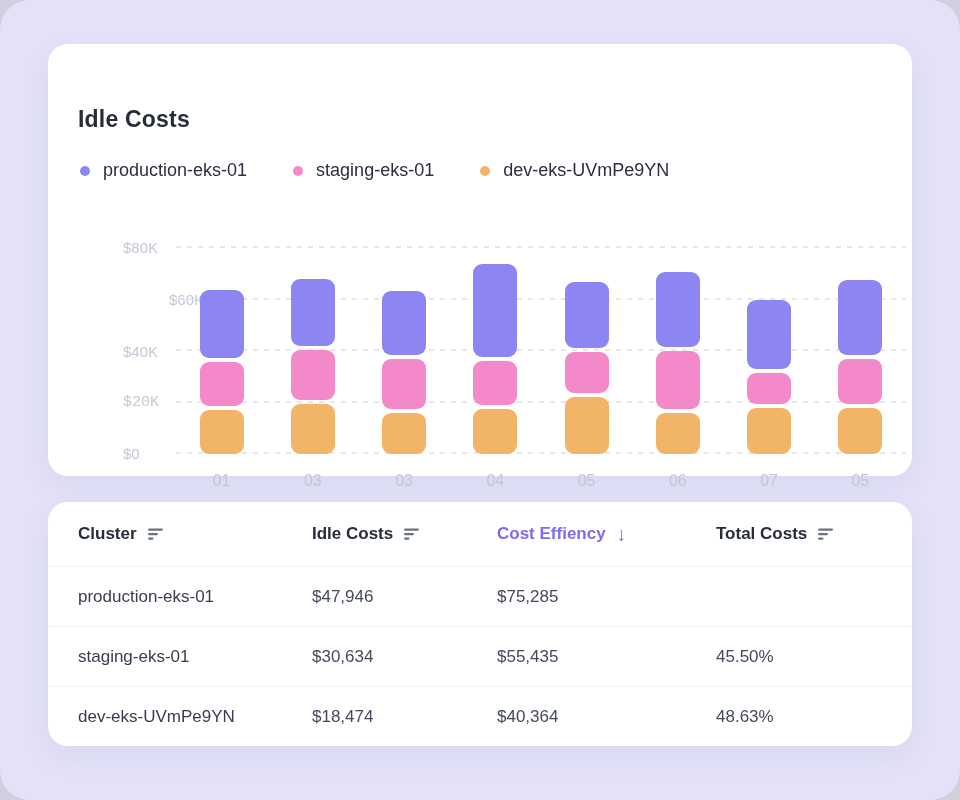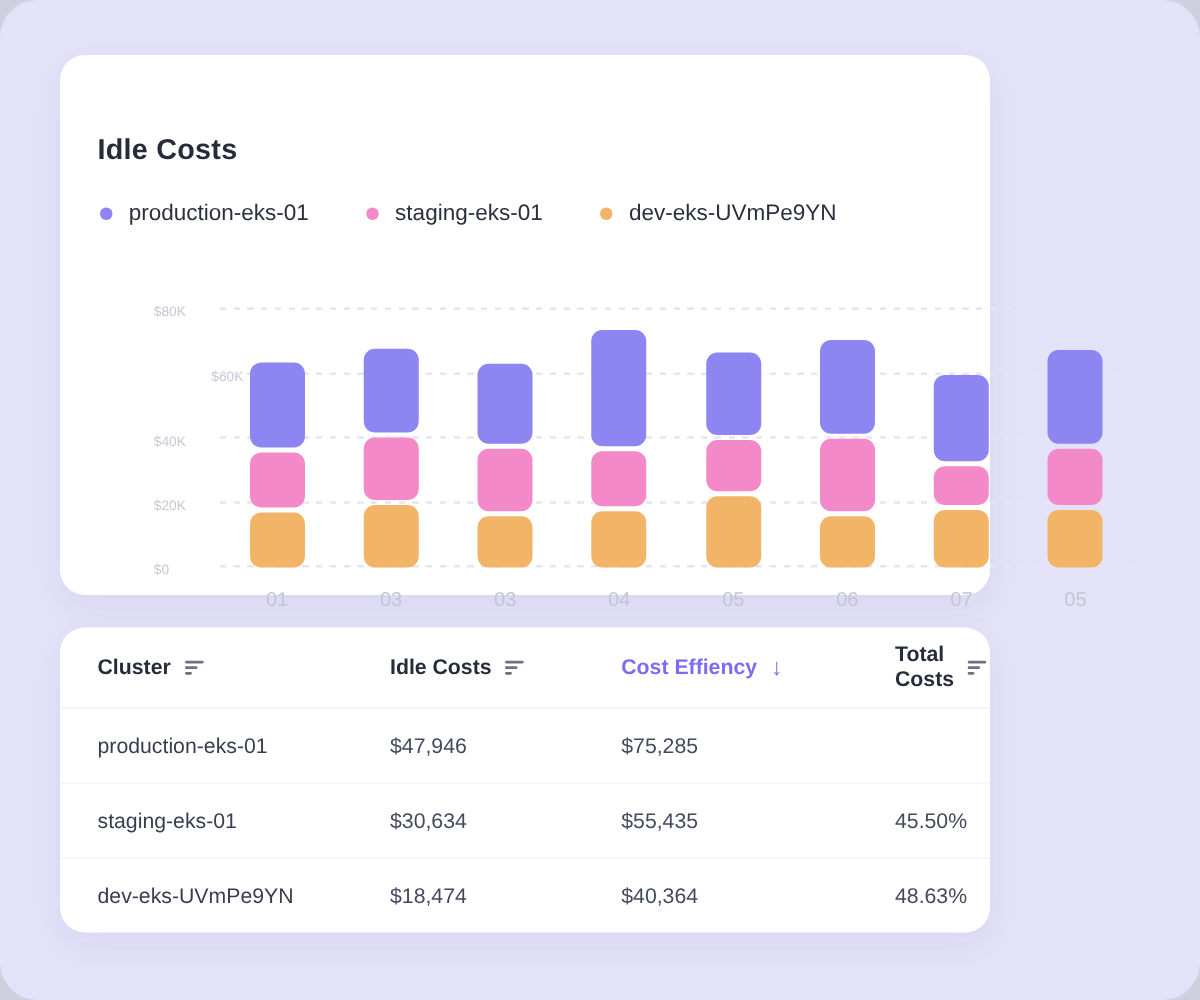--- a/index.html
+++ b/index.html
@@ -9,21 +9,21 @@
     background: #cfcfdd;
     position: relative;
     overflow: hidden;
   }
   .panel {
     position: absolute; inset: 0;
     background: #e3e2f8;
     border-radius: 30px;
   }
   .card {
-    position: absolute; left: 48px; width: 744px;
+    position: absolute; left: 48px; width: 864px;
     background: #ffffff; border-radius: 20px;
     box-shadow: 0 10px 28px rgba(90, 84, 160, 0.07);
   }
   .card-chart { top: 44px; height: 432px; }
   .card-table { top: 502px; height: 244px; }
 
   
   .chart-title {
     position: absolute; left: 30px; top: 62px;
     font-size: 23px; font-weight: 700; color: #272c3b;
@@ -41,21 +41,21 @@
     position: absolute; left: 128px; top: 204px;
     width: 730px; height: 206px;
   }
   .gridline {
     position: absolute; left: 0; right: 0; height: 2px;
     background: repeating-linear-gradient(90deg, #e5e6ee 0 5px, transparent 5px 11px);
   }
   .y-labels { position: absolute; left: 75px; top: 204px; width: 48px; height: 206px; }
   .y-label {
     position: absolute; left: 0;
-    font-size: 11px; color: #c6c8d5; white-space: nowrap;
+    font-size: 15px; color: #c6c8d5; white-space: nowrap;
   }
   .bars {
     position: absolute; left: 0; right: 0; top: 0; bottom: 0;
     display: flex;
   }
   .bar-slot {
     flex: 1 1 0;
     display: flex; flex-direction: column-reverse; align-items: center;
     justify-content: flex-start; row-gap: 4px;
   }
@@ -106,21 +106,21 @@
           <span class="legend-dot" style="background: rgb(244, 137, 201);"></span>
           <span class="legend-label">staging-eks-01</span>
         </div>
         <div class="legend-item">
           <span class="legend-dot" style="background: rgb(242, 181, 104);"></span>
           <span class="legend-label">dev-eks-UVmPe9YN</span>
         </div>
       </div>
     <div class="y-labels" id="yLabels">
         <div class="y-label" style="bottom: -8px;">$0</div>
-        <div class="y-label" style="bottom: 43.5px;">$20K</div>
+        <div class="y-label" style="bottom: 43.5px; font-family: Liberation Mono, monospace;">$20K</div>
         <div class="y-label" style="bottom: 94px;">$40K</div>
         <div class="y-label" style="bottom: 146.5px; margin-left: 46px;">$60K</div>
         <div class="y-label" style="bottom: 198px;">$80K</div>
       </div>
     <div class="plot">
       <div id="gridlines">
           <div class="gridline" style="bottom: 0px;"></div>
           <div class="gridline" style="bottom: 51.5px;"></div>
           <div class="gridline" style="bottom: 103px;"></div>
           <div class="gridline" style="bottom: 154.5px;"></div>

